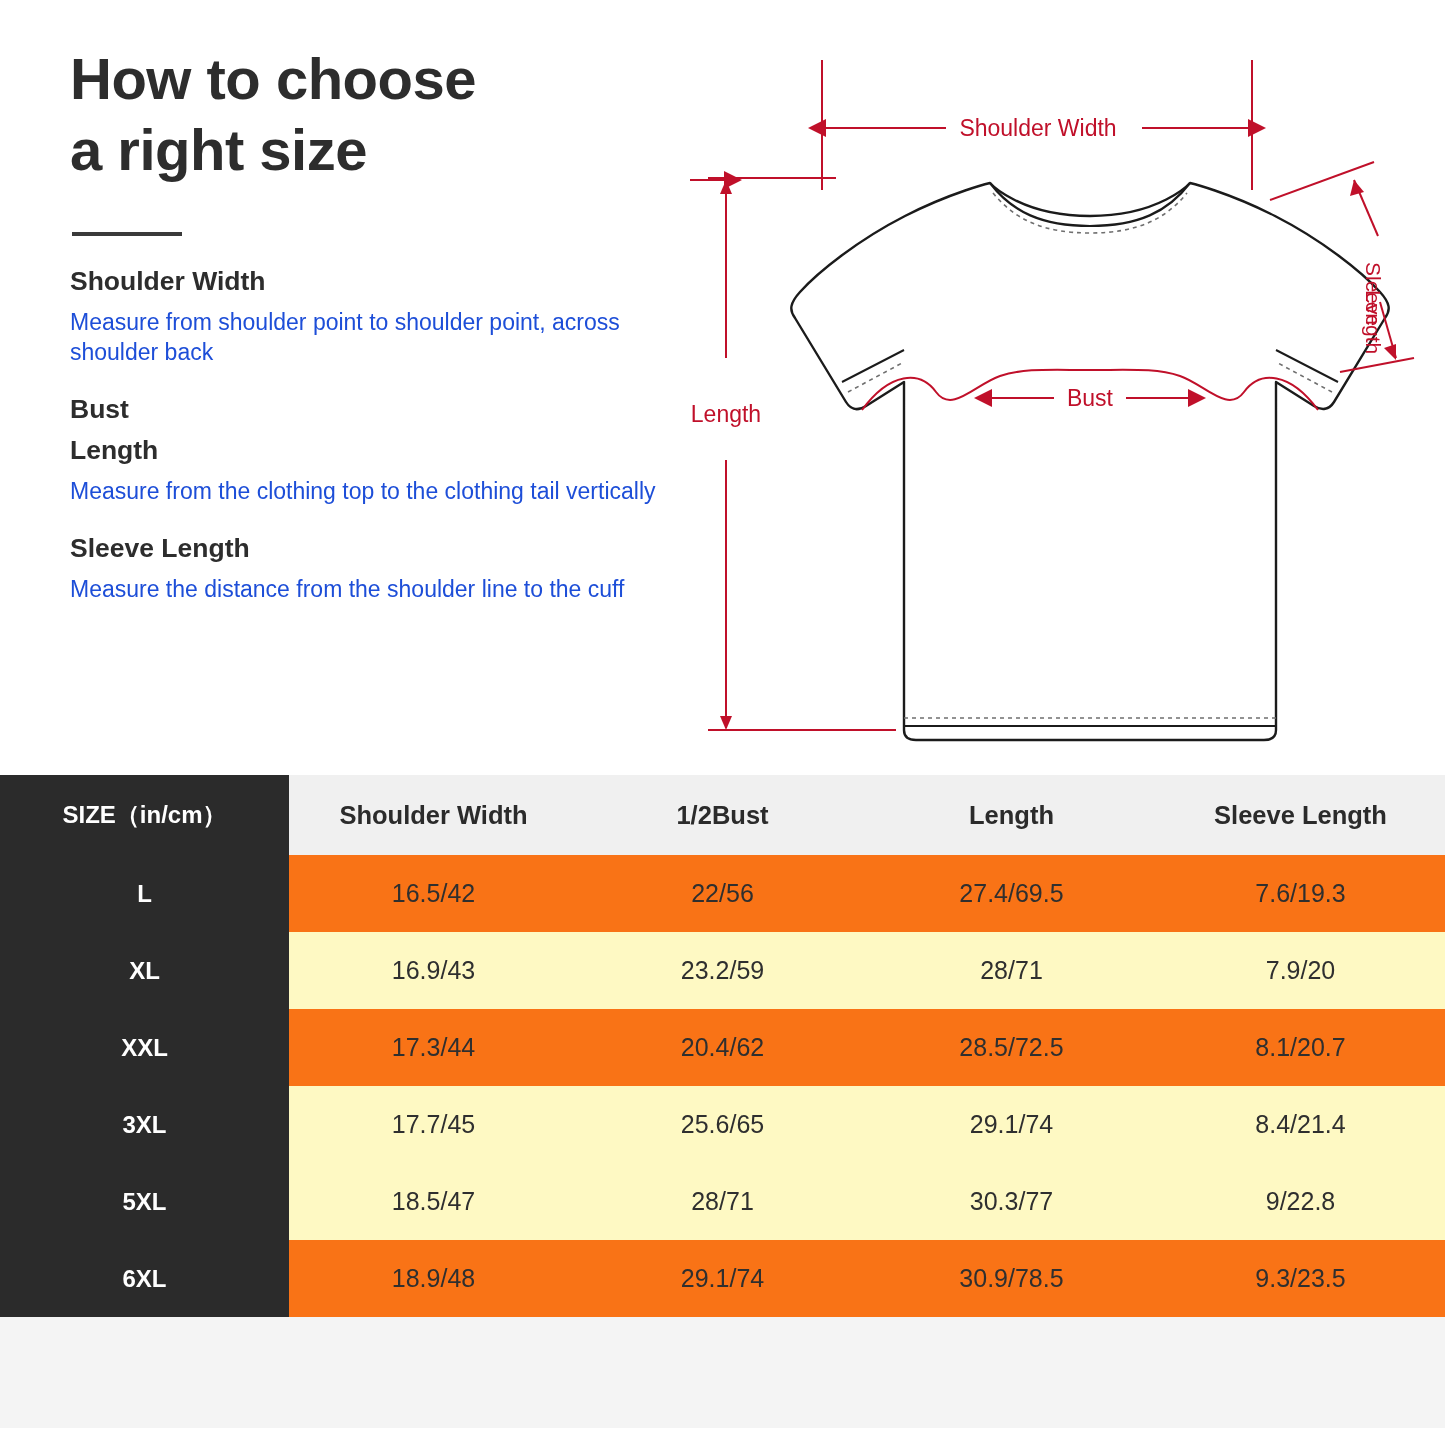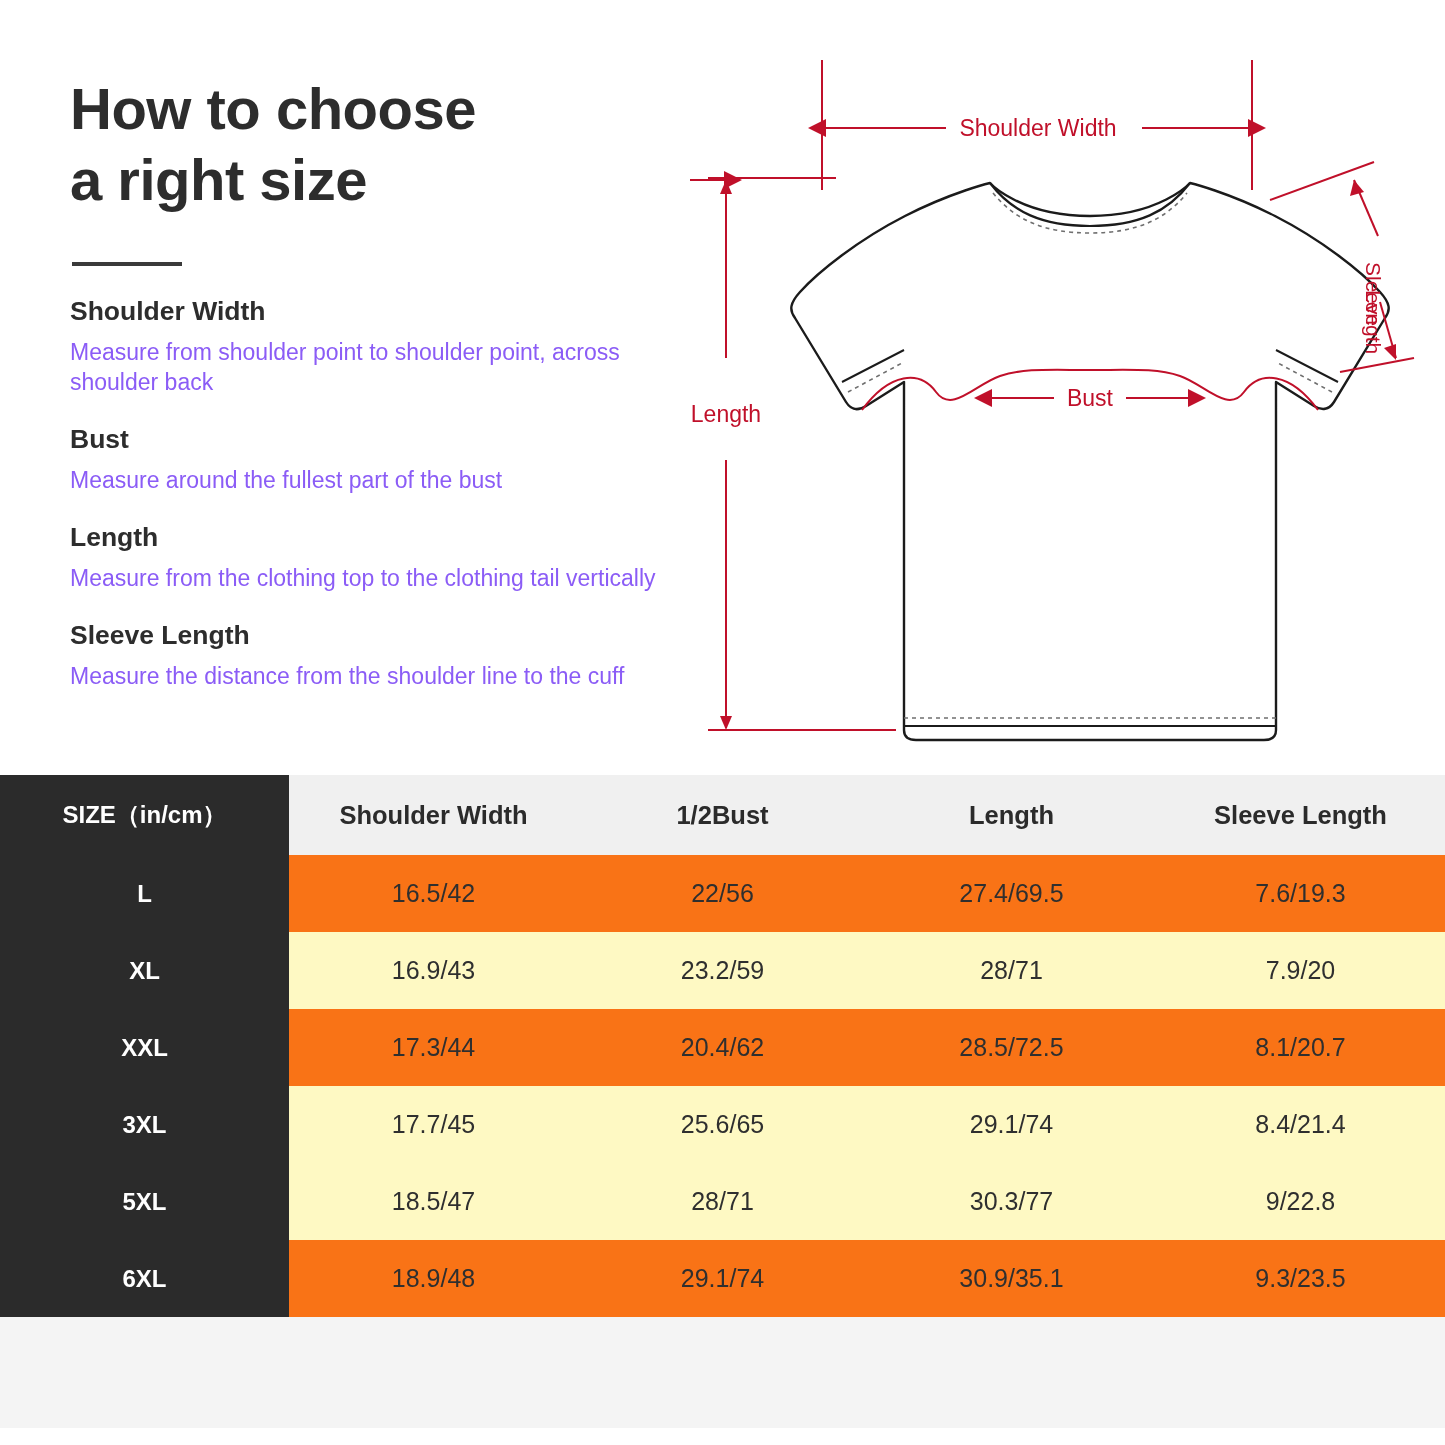--- a/index.html
+++ b/index.html
@@ -23,21 +23,21 @@
   
   .top {
     position: relative;
     height: 792px;
     width: 1445px;
     background: #ffffff;
   }
   .info-col {
     position: absolute;
     left: 70px;
-    top: 74px;
+    top: 44px;
     width: 660px;
   }
   .headline {
     font-size: 58px;
     font-weight: bold;
     line-height: 1.22;
     letter-spacing: -0.5px;
     color: #2d2d2d;
     margin: 0;
   }
@@ -49,21 +49,21 @@
   }
   .term {
     font-size: 26.5px;
     font-weight: bold;
     color: #2d2d2d;
     margin: 0 0 10px 0;
   }
   .desc {
     font-size: 23px;
     line-height: 1.34;
-    color: #8b5cf6;
+    color: #1d4ed8;
     margin: 0 0 26px 0;
     max-width: 640px;
   }
   .desc.last { margin-bottom: 0; }
 
   
   .illo {
     position: absolute;
     left: 690px;
     top: 40px;
@@ -135,21 +135,20 @@
 
       <div class="rule"></div>
 
       <div>
         <div class="term">Shoulder Width</div>
         <div class="desc">Measure from shoulder point to shoulder point, across shoulder back</div>
       </div>
 
       <div>
         <div class="term">Bust</div>
-        <div class="desc">Measure around the fullest part of the bust</div>
       </div>
 
       <div>
         <div class="term">Length</div>
         <div class="desc">Measure from the clothing top to the clothing tail vertically</div>
       </div>
 
       <div>
         <div class="term">Sleeve Length</div>
         <div class="desc last">Measure the distance from the shoulder line to the cuff</div>
@@ -306,19 +305,19 @@
           <td class="size-cell">5XL</td>
           <td class="val">18.5/47</td>
           <td class="val">28/71</td>
           <td class="val">30.3/77</td>
           <td class="val">9/22.8</td>
         </tr>
         <tr class="odd">
           <td class="size-cell">6XL</td>
           <td class="val">18.9/48</td>
           <td class="val">29.1/74</td>
-          <td class="val">30.9/35.1</td>
+          <td class="val">30.9/78.5</td>
           <td class="val">9.3/23.5</td>
         </tr>
       </tbody>
     </table>
   </div>
 </div>
 
 </body></html>

